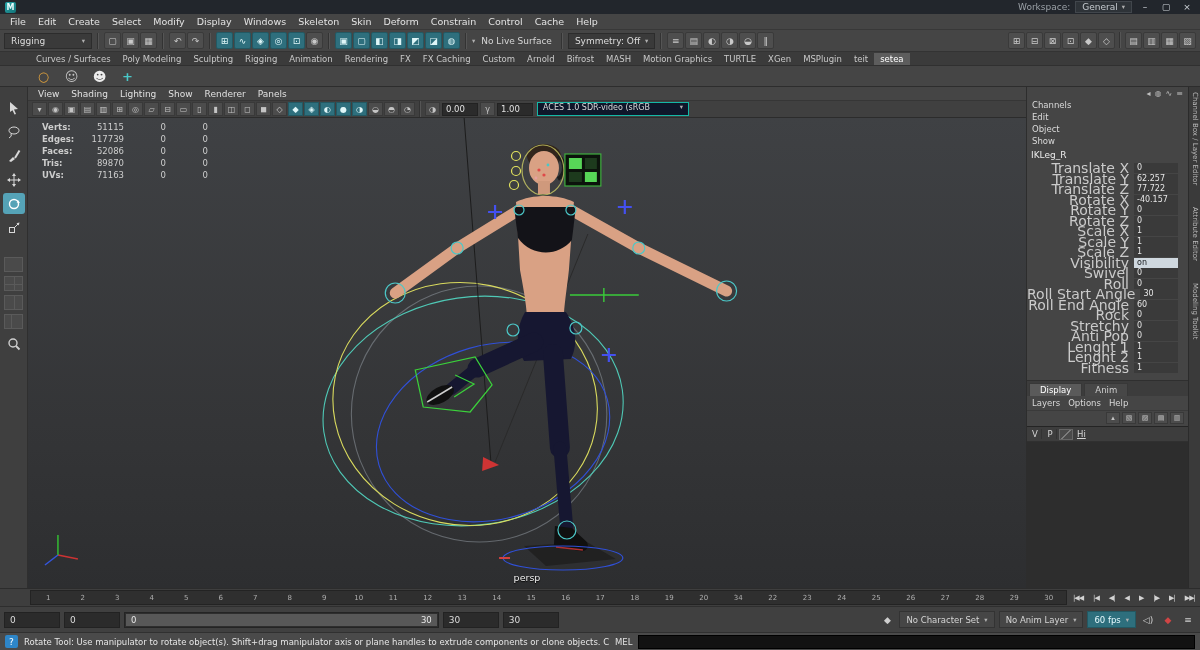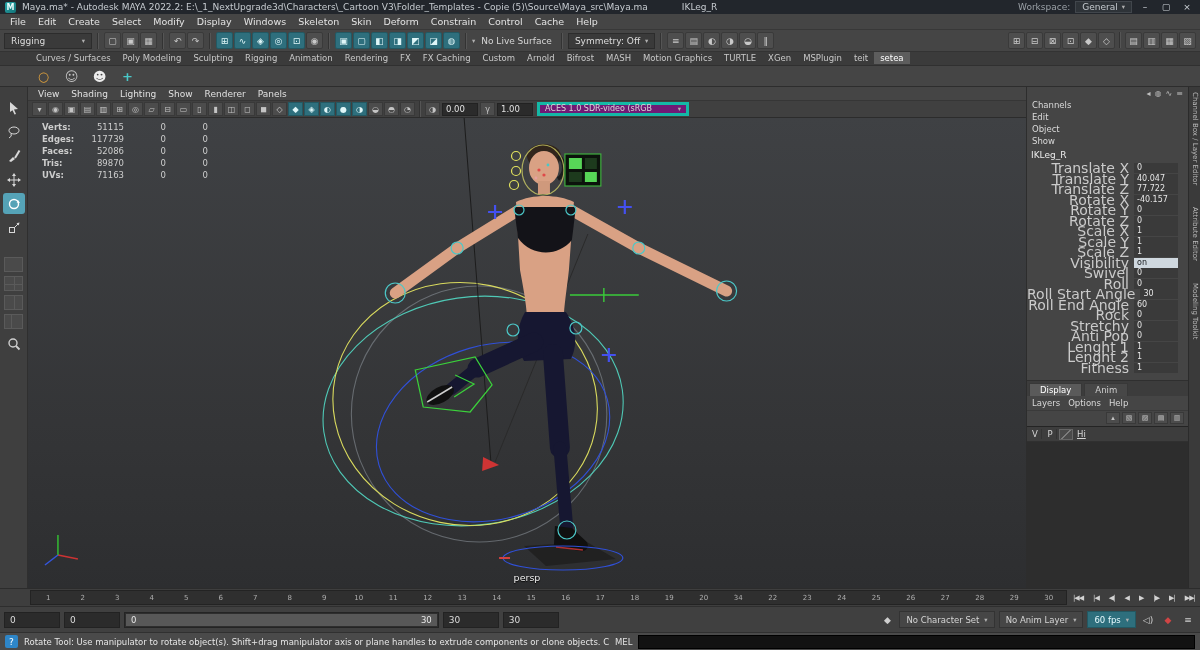--- a/index.html
+++ b/index.html
@@ -22,21 +22,21 @@
   .statusline {height:22px;background:#454545;display:flex;align-items:center;gap:2px;padding:0 4px;border-bottom:1px solid #333;overflow:hidden;}
   .dd {background:#3a3a3a;border:1px solid #2c2c2c;height:16px;display:flex;align-items:center;gap:5px;padding:0 6px;font-size:9px;color:#dcdcdc;}
   .mode-dd {width:88px;justify-content:space-between;}
   .sl-div {width:2px;height:16px;border-left:1px solid #333;border-right:1px solid #555;margin:0 3px;flex:0 0 auto;}
   .grp {display:flex;gap:1px;align-items:center;}
   .sl-icon {width:17px;height:17px;background:#4e4e4e;border:1px solid #3a3a3a;border-radius:2px;color:#c9c9c9;font-size:9px;display:flex;align-items:center;justify-content:center;}
   .sl-icon[data-active="true"] {background:#2e6f7d;border-color:#235862;color:#dff6f8;}
   .nls-label {font-size:9px;color:#d5d5d5;margin:0 4px;white-space:nowrap;}
   .sl-right {margin-left:auto;display:flex;gap:1px;}
   
-  .shelf-tabs {height:14px;background:#3b3b3b;display:flex;align-items:flex-start;padding-left:30px;border-bottom:1px solid #303030;overflow:hidden;}
+  .shelf-tabs {height:14px;background:#3b3b3b;display:flex;align-items:center;padding-left:30px;border-bottom:1px solid #303030;overflow:hidden;}
   .shelf-tab {font-size:8.5px;color:#c9c9c9;padding:1px 6px;white-space:nowrap;}
   .shelf-tab.active {background:#5d5d5d;color:#fff;}
   .shelf-row {height:21px;background:#454545;border-bottom:1px solid #2d2d2d;display:flex;align-items:center;padding-left:34px;}
   .shelf-item {width:19px;height:19px;display:flex;align-items:center;justify-content:center;font-size:13px;margin-right:9px;font-weight:bold;}
   
   .main {height:501px;display:flex;}
   .toolbox {width:28px;background:#3f3f3f;border-right:1px solid #2f2f2f;display:flex;flex-direction:column;align-items:center;padding-top:10px;flex:0 0 auto;}
   .tool-btn {width:22px;height:21px;border-radius:3px;display:flex;align-items:center;justify-content:center;margin-bottom:3px;}
   .tool-btn.active {background:#55a3b7;}
   .toolbox-sep {height:16px;}
@@ -45,21 +45,21 @@
   .layout-btn.lb-4::after {content:"";position:absolute;top:50%;left:0;right:0;height:1px;background:#5a5a5a;}
   .layout-btn.lb-3::before {content:"";position:absolute;left:35%;top:0;bottom:0;width:1px;background:#5a5a5a;}
   
   .viewport-col {flex:1;display:flex;flex-direction:column;min-width:0;}
   .panel-menus {height:14px;background:#454545;display:flex;align-items:center;padding-left:4px;border-bottom:1px solid #363636;}
   .panel-menu {font-size:9px;color:#e0e0e0;padding:0 6px;}
   .vp-toolbar {height:17px;background:#404040;display:flex;align-items:center;gap:1px;padding:0 4px;border-bottom:1px solid #2c2c2c;overflow:hidden;}
   .vp-icon {width:15px;height:14px;background:#4c4c4c;border:1px solid #393939;color:#c4c4c4;font-size:8px;display:flex;align-items:center;justify-content:center;flex:0 0 auto;}
   .vp-icon[data-active="true"] {background:#2e6f7d;border-color:#235862;color:#dff6f8;}
   .vp-field {width:36px;height:13px;background:#2b2b2b;border:1px solid #222;color:#e0e0e0;font-size:8.5px;display:flex;align-items:center;padding:0 3px;margin:0 1px;flex:0 0 auto;}
-  .vp-colorspace {width:152px;height:14px;background:#701a75;border:3px solid #14b8a6;color:#d9d9d9;font-size:8px;display:flex;align-items:flex-end;justify-content:space-between;padding:0 5px;margin-left:2px;flex:0 0 auto;}
+  .vp-colorspace {width:152px;height:14px;background:#0f172a;border:1px solid #14b8a6;color:#d9d9d9;font-size:8px;display:flex;align-items:flex-start;justify-content:space-between;padding:0 5px;margin-left:2px;flex:0 0 auto;}
   .canvas {flex:1;position:relative;background:linear-gradient(180deg,#3f4144 0%,#333436 70%,#2d2e30 100%);overflow:hidden;}
   .scene {position:absolute;inset:0;width:100%;height:100%;}
   .hud {position:absolute;top:3px;left:14px;font-size:8.5px;color:#cdcdcd;}
   .hud-row {display:flex;height:12px;align-items:center;}
   .hud-label {width:34px;font-weight:bold;}
   .hud-val {width:48px;text-align:right;}
   .hud-c {width:42px;text-align:right;}
   .persp-label {position:absolute;bottom:5px;left:50%;transform:translateX(-50%);font-size:9.5px;color:#efefef;text-shadow:0 1px 1px #000;}
   
   .right-panel {width:162px;background:#454545;border-left:1px solid #2d2d2d;display:flex;flex-direction:column;font-size:8.5px;overflow:hidden;flex:0 0 auto;}
@@ -109,21 +109,20 @@
   .mel-label {color:#e0e0e0;}
   .mel-input {flex:1;height:14px;background:#121212;border:1px solid #000;}
 </style>
 </head>
 <body>
 
 <div class="app">
 
   <div class="titlebar">
     <span class="app-logo">M</span>
-    <span class="tb-title"><span>Maya.ma* - Autodesk MAYA 2022.2: E:\_1_NextUpgrade3d\Characters\_Cartoon V3\Folder_Templates - Copie (5)\Source\Maya_src\Maya.ma</span><span class="tb-suffix">IKLeg_R</span></span>
     <span class="tb-right">
       <span class="ws-label">Workspace:</span>
       <span class="ws-dd">
           <span>General</span>
           <span class="caret">▾</span>
         </span>
       <span class="win-btn">–</span>
       <span class="win-btn">▢</span>
       <span class="win-btn">×</span>
     </span>
@@ -605,21 +604,21 @@
       <div class="cb-node">IKLeg_R</div>
       <div class="cb-rows">
 
           <div class="cb-row">
             <span class="cb-name">Translate X</span>
             <span class="cb-val">0</span>
           </div>
 
           <div class="cb-row">
             <span class="cb-name">Translate Y</span>
-            <span class="cb-val">40.047</span>
+            <span class="cb-val">62.257</span>
           </div>
 
           <div class="cb-row">
             <span class="cb-name">Translate Z</span>
             <span class="cb-val">77.722</span>
           </div>
 
           <div class="cb-row">
             <span class="cb-name">Rotate X</span>
             <span class="cb-val">-40.157</span>

